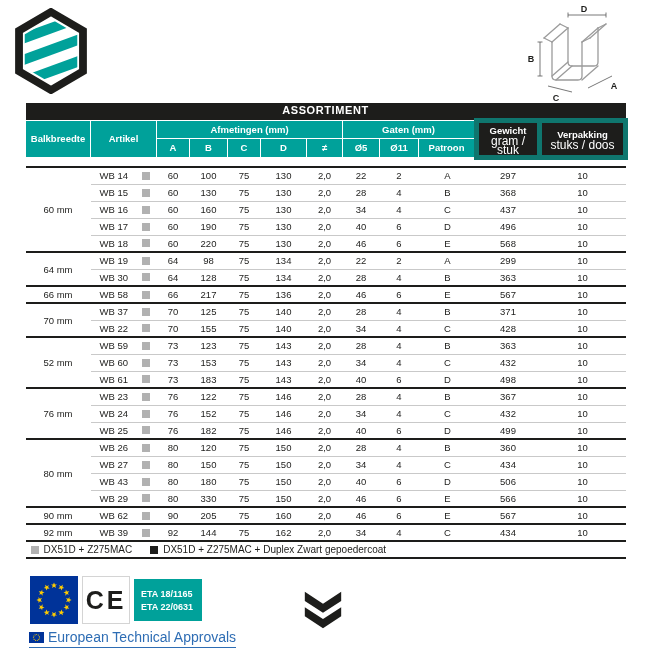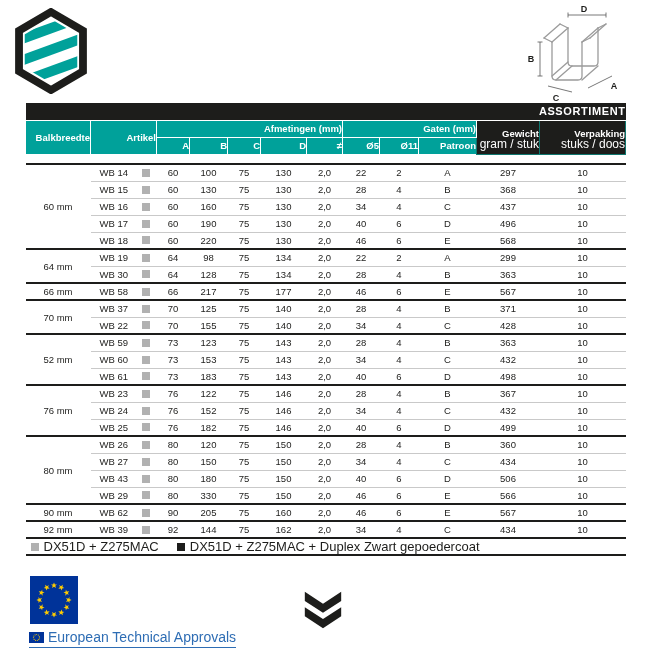--- a/index.html
+++ b/index.html
@@ -13,37 +13,37 @@
   }
   *{margin:0;padding:0;box-sizing:border-box;}
   html,body{width:650px;height:650px;}
   body{background:#fff;font-family:"Liberation Sans",sans-serif;position:relative;overflow:hidden;color:var(--dark);}
 
   .logo{position:absolute;left:12px;top:8px;}
   .drawing{position:absolute;right:8px;top:4px;}
 
   .table-wrap{position:absolute;left:25px;top:103px;width:600px;}
   table{border-collapse:collapse;width:600px;table-layout:fixed;}
-  th{color:#fff;font-weight:bold;padding:0;text-align:right;vertical-align:middle;}
+  th{color:#fff;font-weight:bold;padding:0;text-align:center;vertical-align:middle;}
   .th-title{background:var(--dark);font-size:11px;height:17px;letter-spacing:.6px;border-bottom:1px solid #fff;}
   .th-teal{background:var(--accent);border:1px solid #fff;font-size:9.5px;height:17px;}
-  .th-dark{background:var(--dark);border:1px solid #0f766e;font-size:9.5px;}
+  .th-dark{background:var(--dark);border:5px solid #0f766e;font-size:9.5px;}
   .th-main{display:block;font-size:9.5px;line-height:11px;margin-top:2px;}
   .th-sub{display:block;font-size:12px;font-weight:normal;line-height:9px;margin-top:1px;}
   tbody td{font-size:9.5px;text-align:center;vertical-align:middle;height:17px;border-top:1px solid var(--rowline);padding:0;color:var(--dark);}
   tbody tr.spacer td{border:none;height:10px;}
   tbody tr.group-start td{border-top:2.5px solid var(--dark);}
   td.balkbreedte{font-weight:normal;}
   td.artikel{font-weight:normal;}
   .artikel-inner{display:flex;align-items:center;justify-content:space-between;padding:0 7px 0 9px;}
   .swatch{width:8px;height:8px;display:inline-block;flex:0 0 auto;}
   .swatch.gray{background:var(--swatchgray);}
   .swatch.black{background:var(--dark);}
   tfoot td{border-top:2.5px solid var(--dark);border-bottom:2.5px solid var(--dark);height:17px;padding:0;}
-  .legend-wrap{display:flex;align-items:center;gap:18px;padding-left:5px;font-size:13px;}
+  .legend-wrap{display:flex;align-items:center;gap:18px;padding-left:5px;font-size:10px;}
   .legend-item{display:flex;align-items:center;gap:5px;}
 
   .badges{position:absolute;left:30px;top:576px;display:flex;align-items:center;gap:4px;}
   .ce-mark{width:48px;height:48px;background:#fff;border:1px solid #d4d4d4;display:flex;align-items:center;justify-content:center;
            font-weight:bold;font-size:25px;letter-spacing:3px;color:var(--dark);}
   .eta-box{width:68px;height:42px;background:var(--accent);color:#fff;font-size:9px;font-weight:bold;
            display:flex;flex-direction:column;justify-content:center;gap:3px;padding-left:7px;}
   .eta-caption{position:absolute;left:29px;top:629px;display:flex;align-items:center;gap:4px;
                color:var(--captionblue);font-size:14px;border-bottom:1px solid var(--captionblue);padding-bottom:2px;}
   .chevrons{position:absolute;left:303px;top:590px;}
@@ -273,21 +273,21 @@
           <td class="balkbreedte" rowspan="1">66 mm</td>
           <td class="artikel">
             <span class="artikel-inner">
               <span>WB 58</span>
               <span class="swatch gray"></span>
             </span>
           </td>
           <td>66</td>
           <td>217</td>
           <td>75</td>
-          <td>177</td>
+          <td>136</td>
           <td>2,0</td>
           <td>46</td>
           <td>6</td>
           <td>E</td>
           <td>567</td>
           <td>10</td>
         </tr>
         <tr class="group-start">
           <td class="balkbreedte" rowspan="2">70 mm</td>
           <td class="artikel">
@@ -579,20 +579,25 @@
       <use href="#eustar" transform="rotate(120 24 24)"></use>
       <use href="#eustar" transform="rotate(150 24 24)"></use>
       <use href="#eustar" transform="rotate(180 24 24)"></use>
       <use href="#eustar" transform="rotate(210 24 24)"></use>
       <use href="#eustar" transform="rotate(240 24 24)"></use>
       <use href="#eustar" transform="rotate(270 24 24)"></use>
       <use href="#eustar" transform="rotate(300 24 24)"></use>
       <use href="#eustar" transform="rotate(330 24 24)"></use>
     </g>
   </svg>
+  <div class="ce-mark">CE</div>
+  <div class="eta-box" id="eta-box">
+      <div>ETA 18/1165</div>
+      <div>ETA 22/0631</div>
+    </div>
 </div>
 
 <div class="eta-caption">
   <svg width="15" height="11" viewBox="0 0 15 11">
     <rect width="15" height="11" fill="#003399"></rect>
     <circle cx="7.5" cy="5.5" r="3" fill="none" stroke="#ffcc00" stroke-width="1.1" stroke-dasharray="0.8 0.9"></circle>
   </svg>
   <span>European Technical Approvals</span>
 </div>
 

